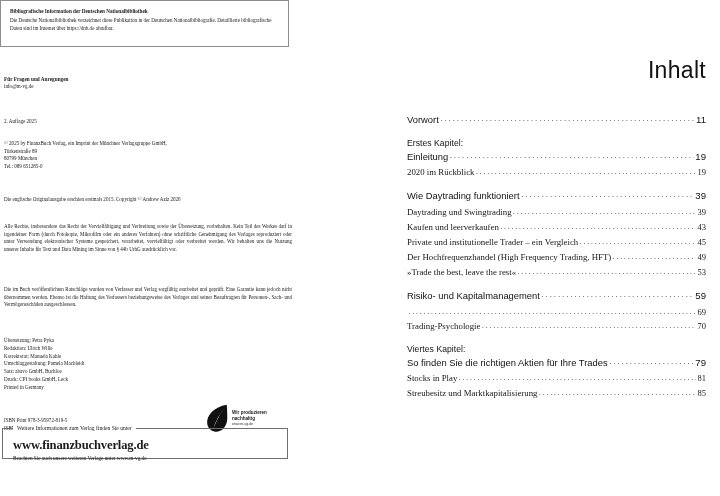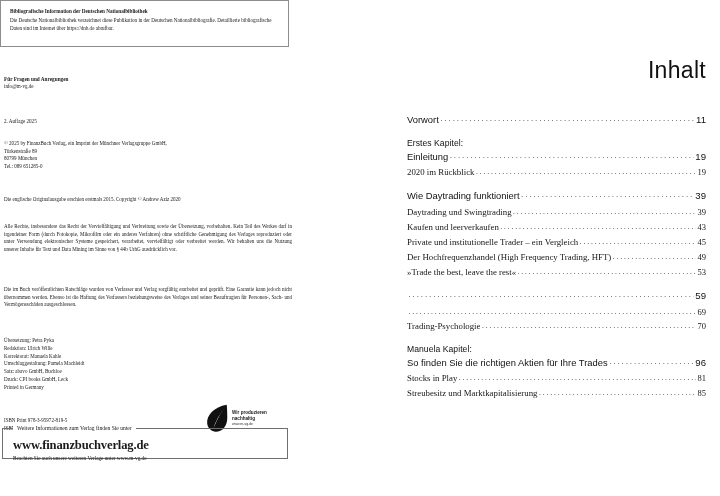--- a/index.html
+++ b/index.html
@@ -336,40 +336,41 @@
           </div>
           <div class="row entry-row">
             <span class="txt">»Trade the best, leave the rest«</span>
             <span class="leader">........................................................................................................................................................................................................</span>
             <span class="pg">53</span>
           </div>
         </div>
         <div class="gap"></div>
         <div class="toc-group">
           <div class="row chapter-row">
+            <span class="txt">Risiko- und Kapitalmanagement</span>
             <span class="leader">........................................................................................................................................................................................................</span>
             <span class="pg">59</span>
           </div>
           <div class="row entry-row">
             <span class="leader">........................................................................................................................................................................................................</span>
             <span class="pg">69</span>
           </div>
           <div class="row entry-row">
             <span class="txt">Trading-Psychologie</span>
             <span class="leader">........................................................................................................................................................................................................</span>
             <span class="pg">70</span>
           </div>
         </div>
         <div class="gap"></div>
         <div class="toc-group">
-          <div class="toc-chapter-label">Manuela Kapitel:</div>
+          <div class="toc-chapter-label">Viertes Kapitel:</div>
           <div class="row chapter-row">
             <span class="txt">So finden Sie die richtigen Aktien für Ihre Trades</span>
             <span class="leader">........................................................................................................................................................................................................</span>
-            <span class="pg">96</span>
+            <span class="pg">79</span>
           </div>
           <div class="row entry-row">
             <span class="txt">Stocks in Play</span>
             <span class="leader">........................................................................................................................................................................................................</span>
             <span class="pg">81</span>
           </div>
           <div class="row entry-row">
             <span class="txt">Streubesitz und Marktkapitalisierung</span>
             <span class="leader">........................................................................................................................................................................................................</span>
             <span class="pg">85</span>

